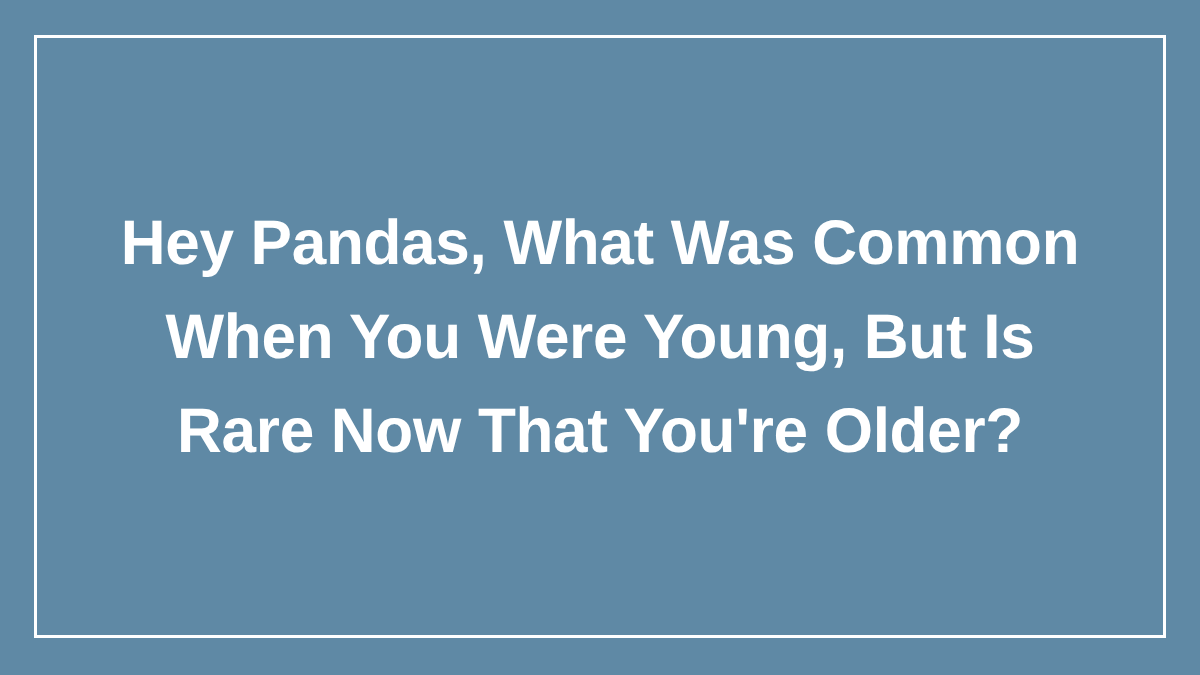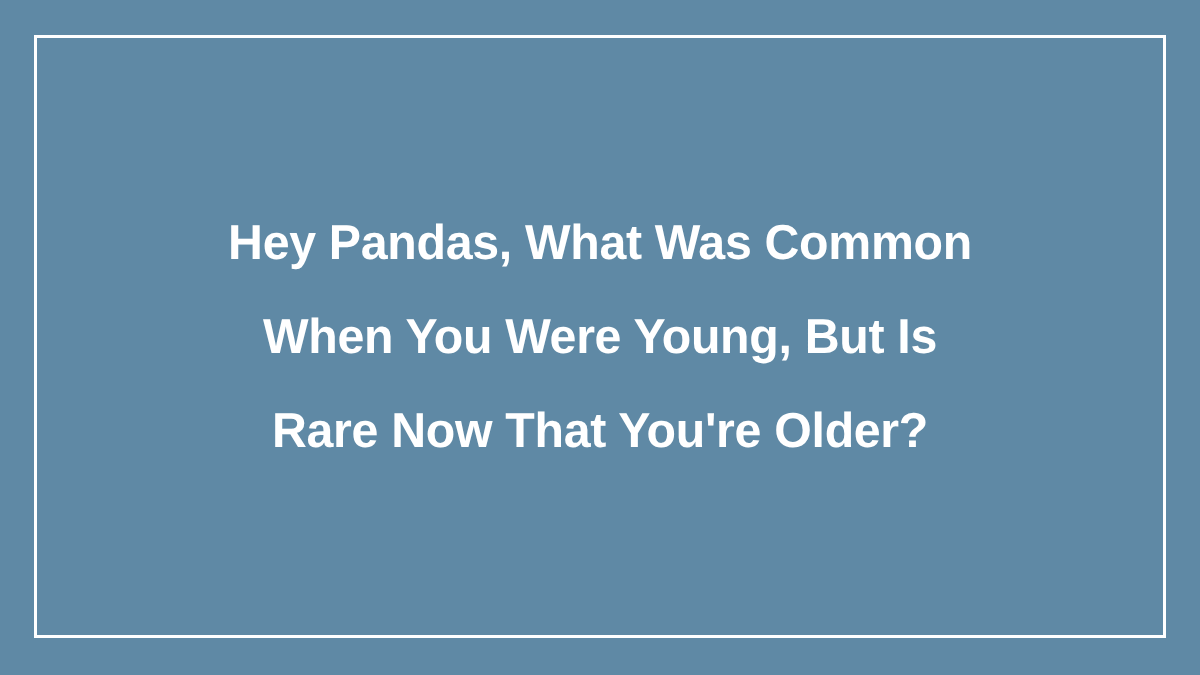--- a/index.html
+++ b/index.html
@@ -49,21 +49,21 @@
     justify-content: center;
     padding: 0 24px;
   }
 
   .headline {
     margin: 0;
     padding: 0;
     color: #ffffff;
     font-family: "Liberation Sans", "DejaVu Sans", sans-serif;
     font-weight: 700;
-    font-size: 49px;
+    font-size: 63px;
     line-height: 94px;
     letter-spacing: -0.3px;
     text-align: center;
     width: 100%;
     text-rendering: geometricPrecision;
   }
 
   .headline .line {
     display: block;
     white-space: nowrap;

